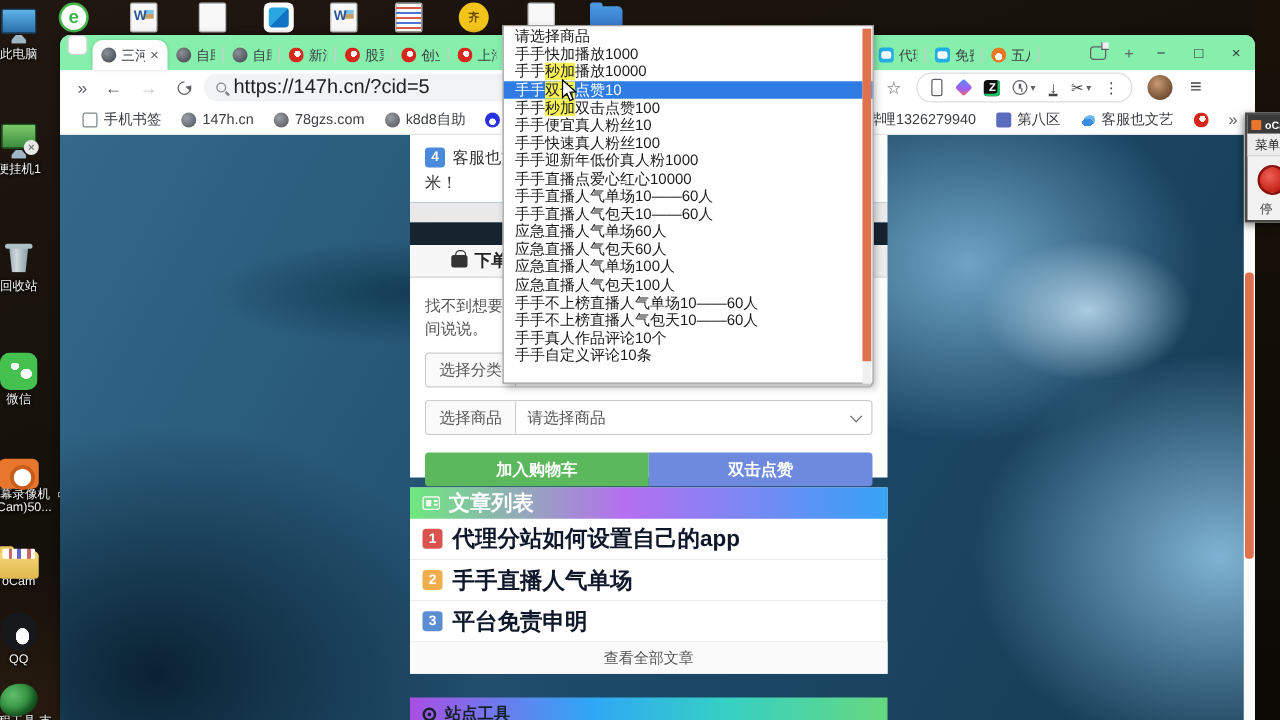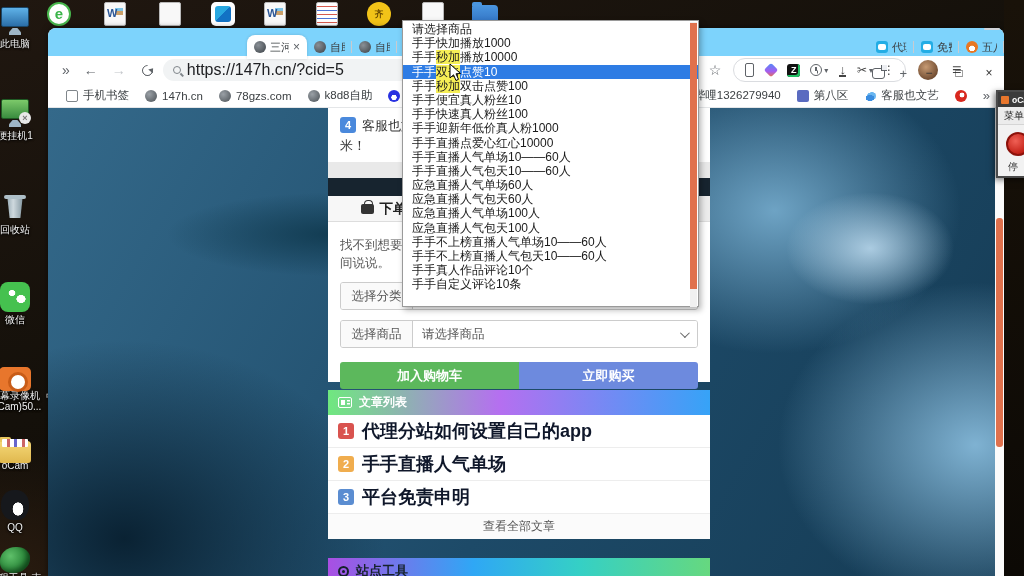--- a/index.html
+++ b/index.html
@@ -45,21 +45,21 @@
   .dg.ocam-cam::after { content:""; position:absolute; left:9px; top:5px; width:14px; height:14px; background:#fff; border-radius:50%; border:3px solid #c85c18; }
   .dg.folder { background:linear-gradient(#f5d878,#e0b84e); border-radius:2px 4px 3px 3px; width:32px; height:22px; top:5px; }
   .dg.folder::before { content:""; position:absolute; left:0; top:-4px; width:12px; height:5px; background:#e8c65e; border-radius:2px 2px 0 0; }
   .dg.folder::after { content:""; position:absolute; left:3px; top:-2px; width:26px; height:8px; background:repeating-linear-gradient(90deg,#fff 0 5px,#c66 5px 8px,#fff 8px 12px,#66c 12px 15px); border-radius:1px; }
   .dg.qq { background:radial-gradient(9px 11px at 17px 19px, #fff 58%, rgba(255,255,255,0) 62%), #16181c; border-radius:46% 46% 44% 44%; width:28px; height:30px; }
   .dg.plant { background:radial-gradient(circle at 35% 35%, #5fc06a, #1f7a2f 70%); border-radius:55% 45% 60% 40%; width:30px; height:26px; top:3px; box-shadow:inset -3px -3px 5px rgba(0,0,0,.4); }
   .frag { position:absolute; color:#eee; font-size:10px; text-shadow:0 1px 2px #000; }
 
   
   #browser { position:absolute; left:48px; top:28px; width:956px; height:548px; background:#fff; border-radius:8px 8px 0 0; z-index:2; box-shadow:0 0 6px rgba(0,0,0,.5); }
-  .tabstrip { position:relative; height:28px; background:#7dd3fc; border-radius:8px 8px 0 0; display:flex; align-items:flex-end; padding-left:6px;flex-direction:column; }
+  .tabstrip { position:relative; height:28px; background:#86efac; border-radius:8px 8px 0 0; display:flex; padding-left:6px; }
   .lead-btn { width:16px; height:16px; background:#fff; border:1px solid #d0d3d8; border-radius:4px; margin:0 4px 5px 0; }
   .tab { position:relative; height:24px; display:flex; align-items:center; gap:4px; padding:0 7px; font-size:11px; color:#3c4043; border-radius:8px 8px 0 0; min-width:0; }
   .tab.active { background:#fff; box-shadow:0 0 3px rgba(0,0,0,.15); }
   .tab:not(.active)::after { content:""; position:absolute; right:0; top:6px; width:1px; height:12px; background:#c8cbd0; }
   .tab-label { overflow:hidden; white-space:nowrap; width:15px; }
   .tab.active .tab-label { width:19px; }
   .tab-close { color:#5f6368; font-size:12px; line-height:12px; }
   .fav { width:12px; height:12px; border-radius:50%; flex:none; }
   .fav.globe { background:radial-gradient(circle at 35% 35%, #8a9096, #3a4045); }
   .fav.weibo { background:radial-gradient(4px 4px at 7px 5px, #fff 60%, rgba(255,255,255,0) 65%), #d8281e; }
@@ -138,21 +138,21 @@
   .fgroup { display:flex; height:28px; margin-top:10px; border:1px solid #ccc; border-radius:3px; overflow:hidden; }
   .fgroup .flabel { width:72px; background:#fafafa; border-right:1px solid #ccc; font-size:12.5px; color:#555; display:flex; align-items:center; justify-content:center; flex:none; }
   .fgroup .fval { flex:1; display:flex; align-items:center; padding:0 9px; font-size:12.5px; color:#555; position:relative; background:#fff; }
   .sel-chevron { position:absolute; right:10px; top:10px; width:7px; height:7px; border-right:1.6px solid #666; border-bottom:1.6px solid #666; transform:rotate(45deg) translateY(-2px); }
   .btnrow { display:flex; margin-top:14px; height:27px; }
   .btn { flex:1; display:flex; align-items:center; justify-content:center; color:#fff; font-size:13px; font-weight:bold; }
   .btn.green { background:#5cb85c; border-radius:3px 0 0 3px; }
   .btn.blue { background:#6d8ade; border-radius:0 3px 3px 0; }
 
   .art-card { position:absolute; left:0; top:282px; width:382px; background:#fff; }
-  .art-head { height:25px; background:linear-gradient(90deg,#6fe87f,#b56ff0 45%,#36a3f7); display:flex; align-items:center; gap:7px; padding:0 10px; color:#fff; font-size:12px; font-weight:bold; }
+  .art-head { height:25px; background:linear-gradient(90deg,#6fe87f,#b56ff0 45%,#36a3f7); display:flex; align-items:center; gap:7px; padding:0 10px; color:#fff; font-size:17px; font-weight:bold; }
   .news-ic { width:14px; height:11px; border:1.5px solid #fff; border-radius:2px; background:linear-gradient(#fff 0 0) 2px 2px/4px 5px no-repeat, linear-gradient(#fff 0 0) 8px 2px/3px 1.5px no-repeat, linear-gradient(#fff 0 0) 8px 5px/3px 1.5px no-repeat; }
   .art-row { height:33px; display:flex; align-items:center; gap:8px; padding:0 10px; border-bottom:1px solid #ededed; }
   .art-badge { width:16px; height:16px; border-radius:3px; color:#fff; font-size:11px; font-weight:bold; text-align:center; line-height:16px; flex:none; }
   .art-text { font-size:18px; color:#0f172a; font-weight:bold; }
   .art-foot { height:25px; background:#fbfbfb; display:flex; align-items:center; justify-content:center; font-size:12px; color:#555; }
   .tools-head { position:absolute; left:0; top:450px; width:382px; height:26px; background:linear-gradient(90deg,#a94fe3,#2fa7f5 38%,#35d0c5 66%,#66d87f); display:flex; align-items:center; gap:7px; padding:0 10px; color:#15222b; font-size:13px; font-weight:bold; }
   .gear-ic { width:11px; height:11px; border:2px solid #15222b; border-radius:50%; position:relative; }
   .gear-ic::after { content:""; position:absolute; left:2px; top:2px; width:3px; height:3px; background:#15222b; border-radius:50%; }
 
   
@@ -426,21 +426,21 @@
           </div>
           <div class="fgroup">
             <div class="flabel">选择商品</div>
             <div class="fval">
               <span>请选择商品</span>
               <span class="sel-chevron"></span>
             </div>
           </div>
           <div class="btnrow">
             <div class="btn green">加入购物车</div>
-            <div class="btn blue">立即购买</div>
+            <div class="btn blue">双击点赞</div>
           </div>
         </div>
 
         <div class="art-card">
           <div class="art-head">
             <span class="news-ic"></span>
             <span>文章列表</span>
           </div>
           <div id="art-rows">
               <div class="art-row">

